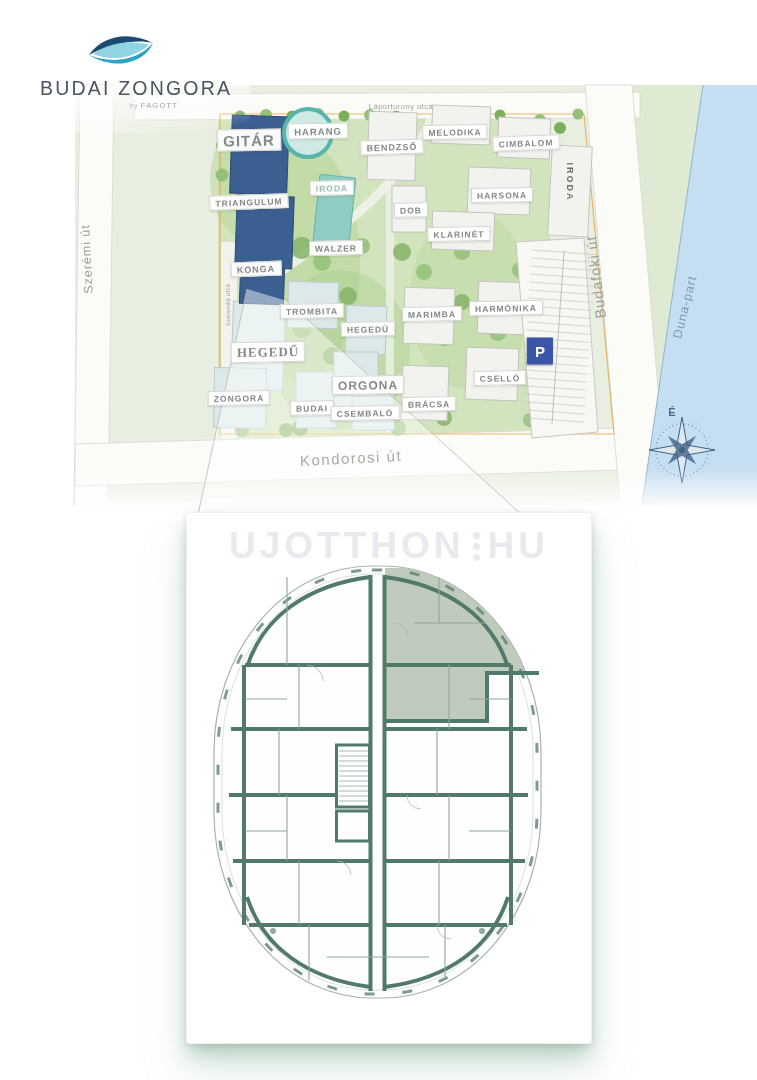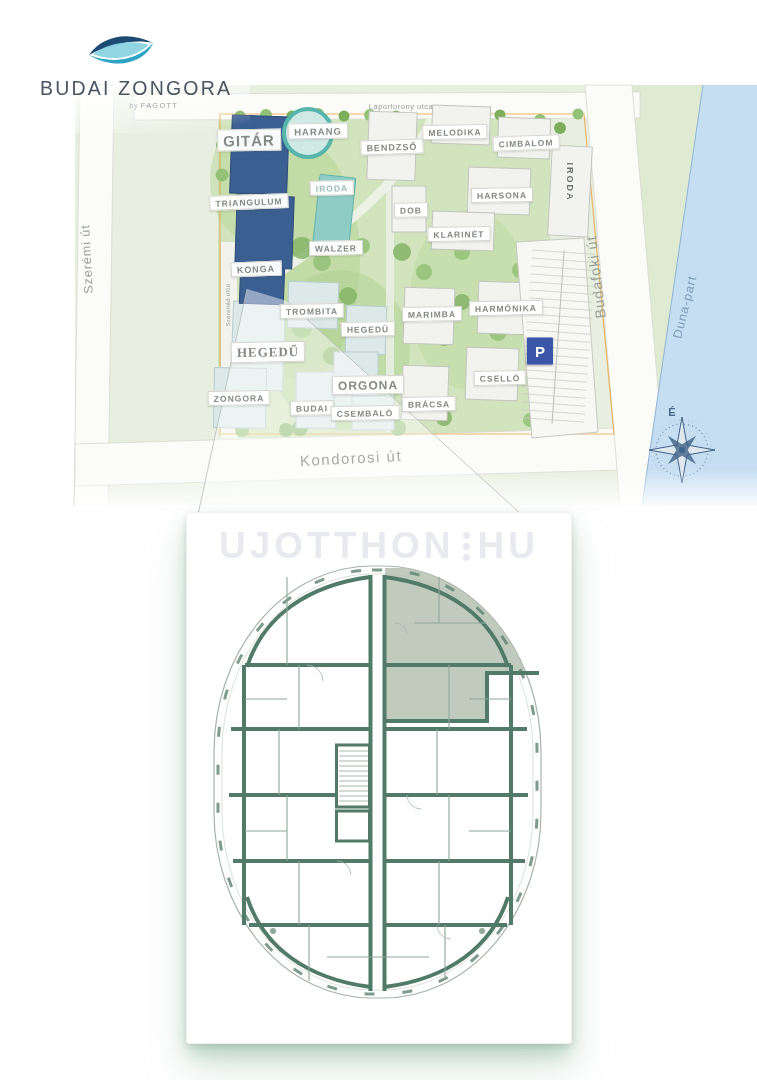--- a/index.html
+++ b/index.html
@@ -25,21 +25,21 @@
     box-shadow:0 1px 2px rgba(60,70,60,.18);}
   .maplabel.street{color:#9aa19a;font-weight:400;}
   .maplabel.plain{color:#6e736e;font-weight:600;}
   .maplabel.parking{background:#3b55a8;color:#ffffff;font-weight:700;
     padding:5px 8px;border-radius:1px;box-shadow:0 1px 2px rgba(0,0,40,.25);}
   .maplabel.compass{color:#49688c;font-weight:600;}
   
   .plan-card{position:absolute;left:186px;top:512px;width:384px;height:530px;
     background:#ffffff;border:1px solid #eef1ee;border-radius:3px;z-index:4;
     box-shadow:0 2px 6px rgba(0,0,0,.10),0 12px 20px -2px rgba(120,170,140,.45),
-               0 28px 44px rgba(140,185,160,.25);}
+               0 28px 44px rgba(140,185,160,.25);padding-left:20px;}
   .watermark{position:absolute;left:0;top:12px;width:100%;display:flex;
     justify-content:center;align-items:center;gap:8px;z-index:2;}
   .wm-text{font-size:37px;font-weight:700;color:#e9e9f0;letter-spacing:4px;}
   .wm-dots{display:flex;flex-direction:column;gap:4px;}
   .wm-dot{width:7px;height:7px;border-radius:50%;background:#e9e9f0;}
   #plan-svg{position:absolute;left:0;top:0;}
 </style>
 </head>
 <body>
 

